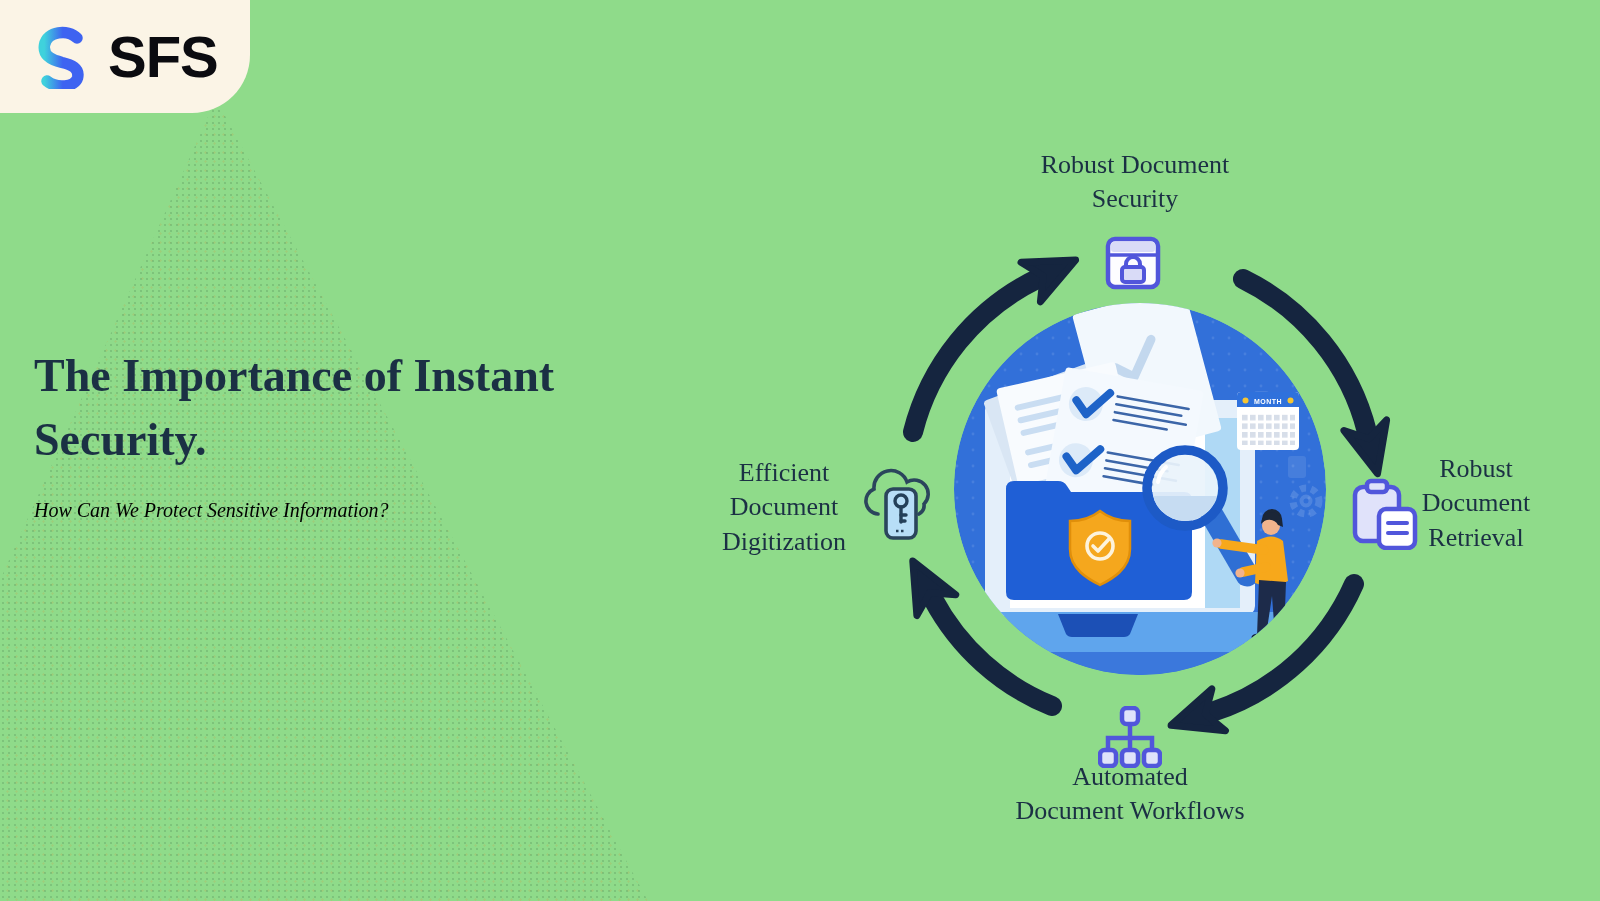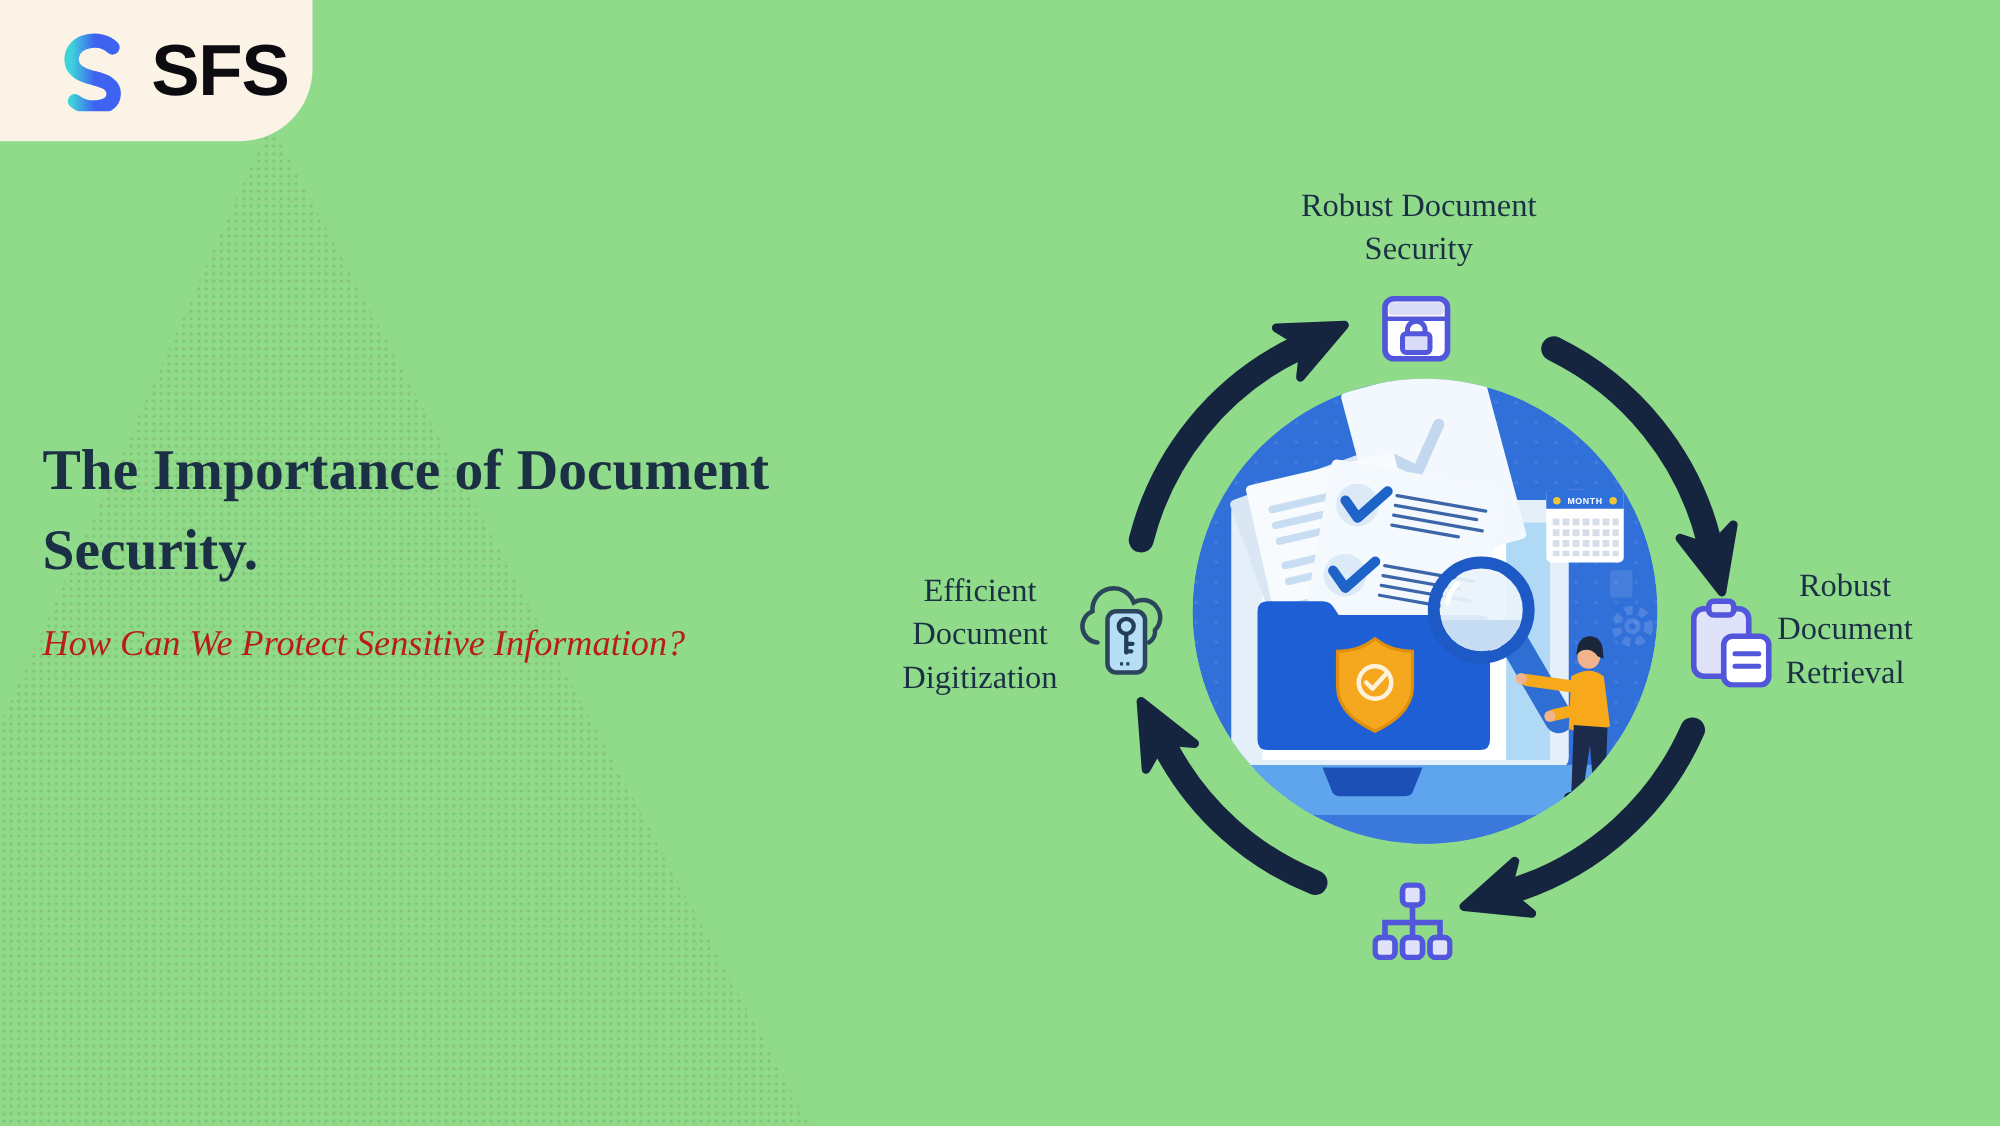--- a/index.html
+++ b/index.html
@@ -10,27 +10,27 @@
   .watermark{position:absolute;inset:0;pointer-events:none;opacity:.55;
     background-image:
       radial-gradient(rgba(30,70,45,.28) 1px, transparent 1.4px),
       radial-gradient(rgba(222,150,60,.30) 1px, transparent 1.4px);
     background-size:6px 6px, 9px 9px;
     background-position:0 0, 3px 4px;
     clip-path:polygon(13.5% 11%, 40.5% 100%, -9% 100%);}
 
   
   .logo-badge{position:absolute;left:0;top:0;width:250px;height:113px;background:#FBF4E6;
-    border-bottom-right-radius:58px;display:flex;align-items:center;gap:14px;padding-left:43px;box-sizing:border-box;}
+    border-bottom-right-radius:58px;display:flex;align-items:center;gap:14px;padding-left:30px;box-sizing:border-box;}
   .logo-text{font-family:"Liberation Sans",sans-serif;font-weight:bold;font-size:58px;color:#0B0B10;letter-spacing:-1px;}
 
   
   .hero{position:absolute;left:34px;top:344px;width:720px;}
   .hero-title{font-size:46px;line-height:1.4;font-weight:bold;white-space:pre-line;color:#1B3044;margin:0;}
-  .hero-subtitle{font-size:29px;font-style:italic;margin:26px 0 0 0;color:#b91c1c;}
+  .hero-subtitle{font-size:20px;font-style:italic;margin:26px 0 0 0;color:#000000;}
 
   
   .cycle{position:absolute;left:0;top:0;width:1600px;height:901px;}
   .ring-svg{position:absolute;left:830px;top:165px;}
   .illu{position:absolute;left:954px;top:303px;}
   .cardinal-icon{position:absolute;}
   .cycle-label{position:absolute;font-size:26px;line-height:1.32;text-align:center;
     white-space:pre-line;color:#1B3044;}
   .lbl-top{left:985px;top:148px;width:300px;}
   .lbl-right{left:1366px;top:452px;width:220px;}
@@ -52,21 +52,21 @@
             <stop offset="0.55" stop-color="#3E63F1"></stop>
             <stop offset="1" stop-color="#3E63F1"></stop>
         </linearGradient>
       </defs>
       <path d="M47,13 C38,4 17,6 14.5,20 C12.5,32 24,35.5 32,37.5 C41,39.5 50,43 47.5,53 C45,62 27,64 17,56" fill="none" stroke="url(#sgrad)" stroke-width="11.5" stroke-linecap="round"></path>
     </svg>
     <span class="logo-text">SFS</span>
   </header>
 
   <section class="hero">
-    <h1 class="hero-title">The Importance of Document
+    <h1 class="hero-title">The Importance of Instant
 Security.</h1>
     <p class="hero-subtitle">How Can We Protect Sensitive Information?</p>
   </section>
 
   <section class="cycle">
 
     <svg class="ring-svg" width="640" height="650" viewBox="0 0 640 650">
       <defs>
         <marker id="dart" markerWidth="64" markerHeight="64" refX="14" refY="32" orient="auto" markerUnits="userSpaceOnUse">
           <path d="M7,10 L57,32 L7,54 L21,32 Z" fill="#15253F" stroke="#15253F" stroke-width="7" stroke-linejoin="round"></path>
@@ -253,18 +253,20 @@
       <line x1="43" y1="59" x2="48" y2="59" stroke="#244059" stroke-width="3.4" stroke-linecap="round"></line>
       <line x1="43" y1="65" x2="47" y2="65" stroke="#244059" stroke-width="3.4" stroke-linecap="round"></line>
       <line x1="38" y1="75" x2="48" y2="75" stroke="#244059" stroke-width="2.6" stroke-dasharray="2.5 2.5"></line>
     </svg>
 
     <div class="cycle-label lbl-top">Robust Document
 Security</div>
     <div class="cycle-label lbl-right">Robust
 Document
 Retrieval</div>
+    <div class="cycle-label lbl-bottom">Automated
+Document Workflows</div>
     <div class="cycle-label lbl-left">Efficient
 Document
 Digitization</div>
   </section>
 
 </div>
 
 </body></html>

